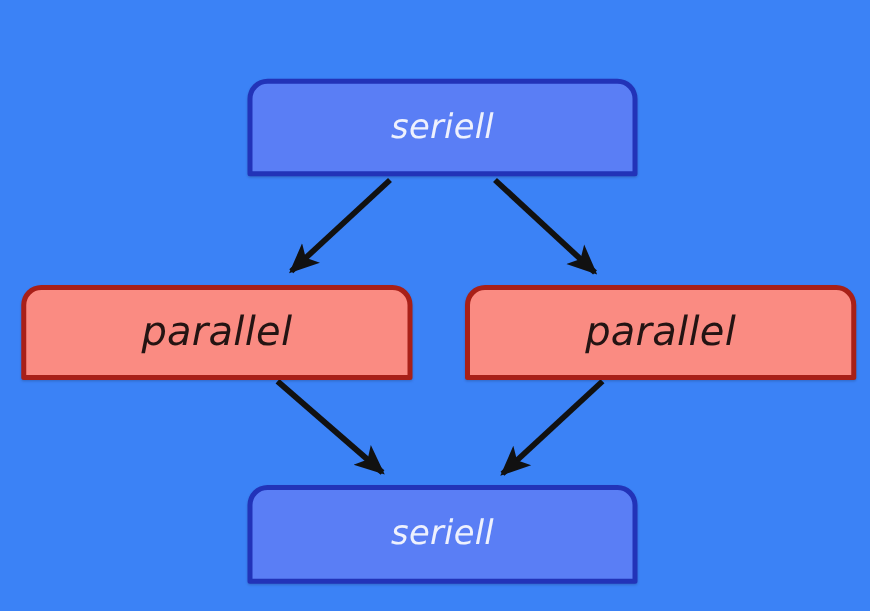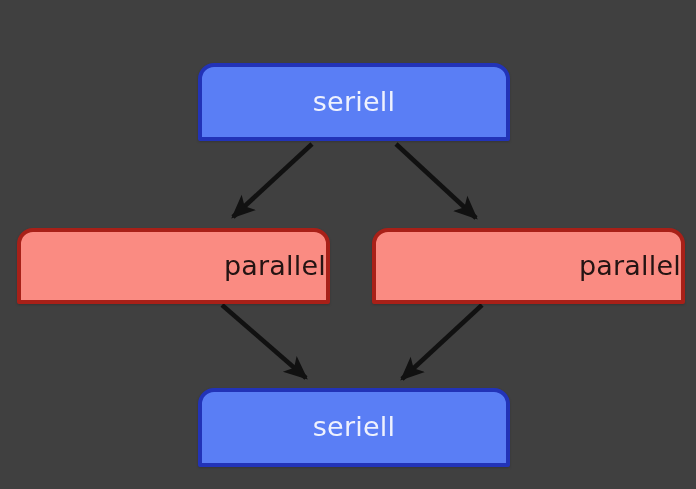--- a/index.html
+++ b/index.html
@@ -44,33 +44,32 @@
     background: #5a7ef5;
     border-color: #2233b8;
     color: #eef1fd;
     font-size: 27px;
     letter-spacing: 0.2px;
   }
   .node-red {
     background: #fa8b82;
     border-color: #a82018;
     color: #241413;
-    font-size: 27px;
+    font-size: 32px;
     letter-spacing: 0.2px;
-    justify-content: flex-end;
   }
   .node-label {
     display: block;
     padding-bottom: 2px;
   }
 </style>
 </head>
 <body>
 
-<div id="canvas" style="background: #404040;">
+<div id="canvas" style="background: #3b82f6; font-style: italic;">
 
   <svg id="edges" viewBox="0 0 696 489" width="696" height="489" xmlns="http://www.w3.org/2000/svg">
     <defs>
       <marker id="arrowhead" viewBox="0 0 10 10" refX="9" refY="5" markerWidth="5.2" markerHeight="5.2" orient="auto-start-reverse" markerUnits="strokeWidth">
         <path d="M 0 0.6 L 10 5 L 0 9.4 L 2.4 5 Z" fill="#111111"></path>
       </marker>
     </defs>
 
     <g>
       <line class="edge-line" x1="312" y1="144" x2="233" y2="217" stroke="#111111" stroke-width="4.6" stroke-linecap="butt" marker-end="url(#arrowhead)"></line>

